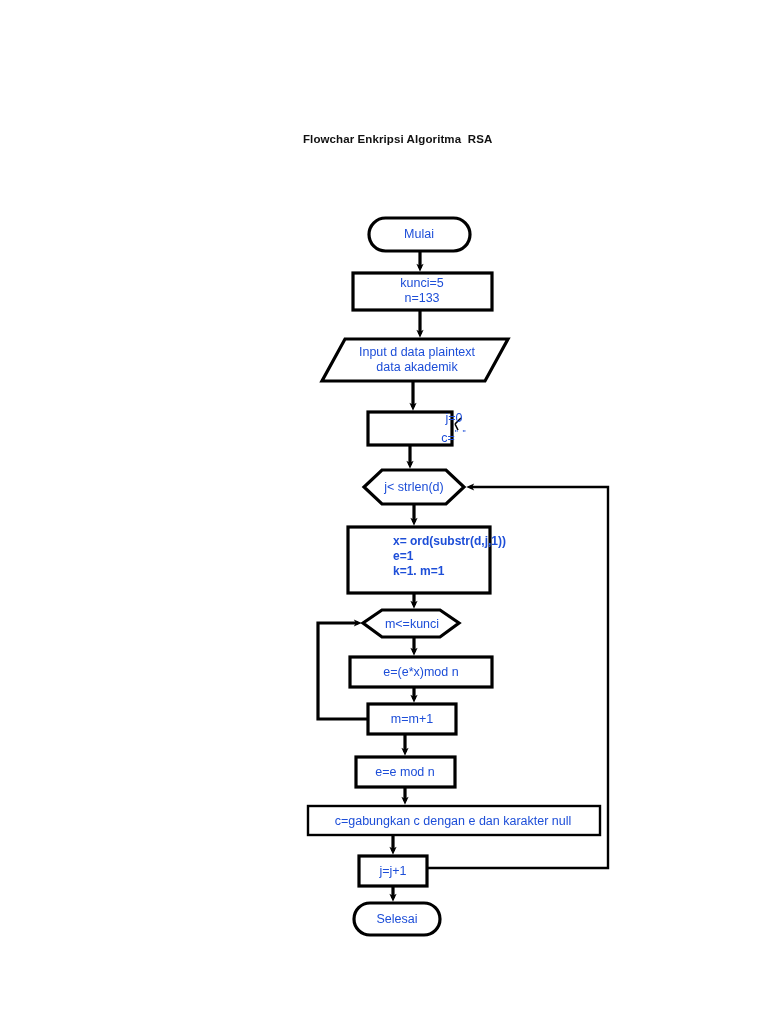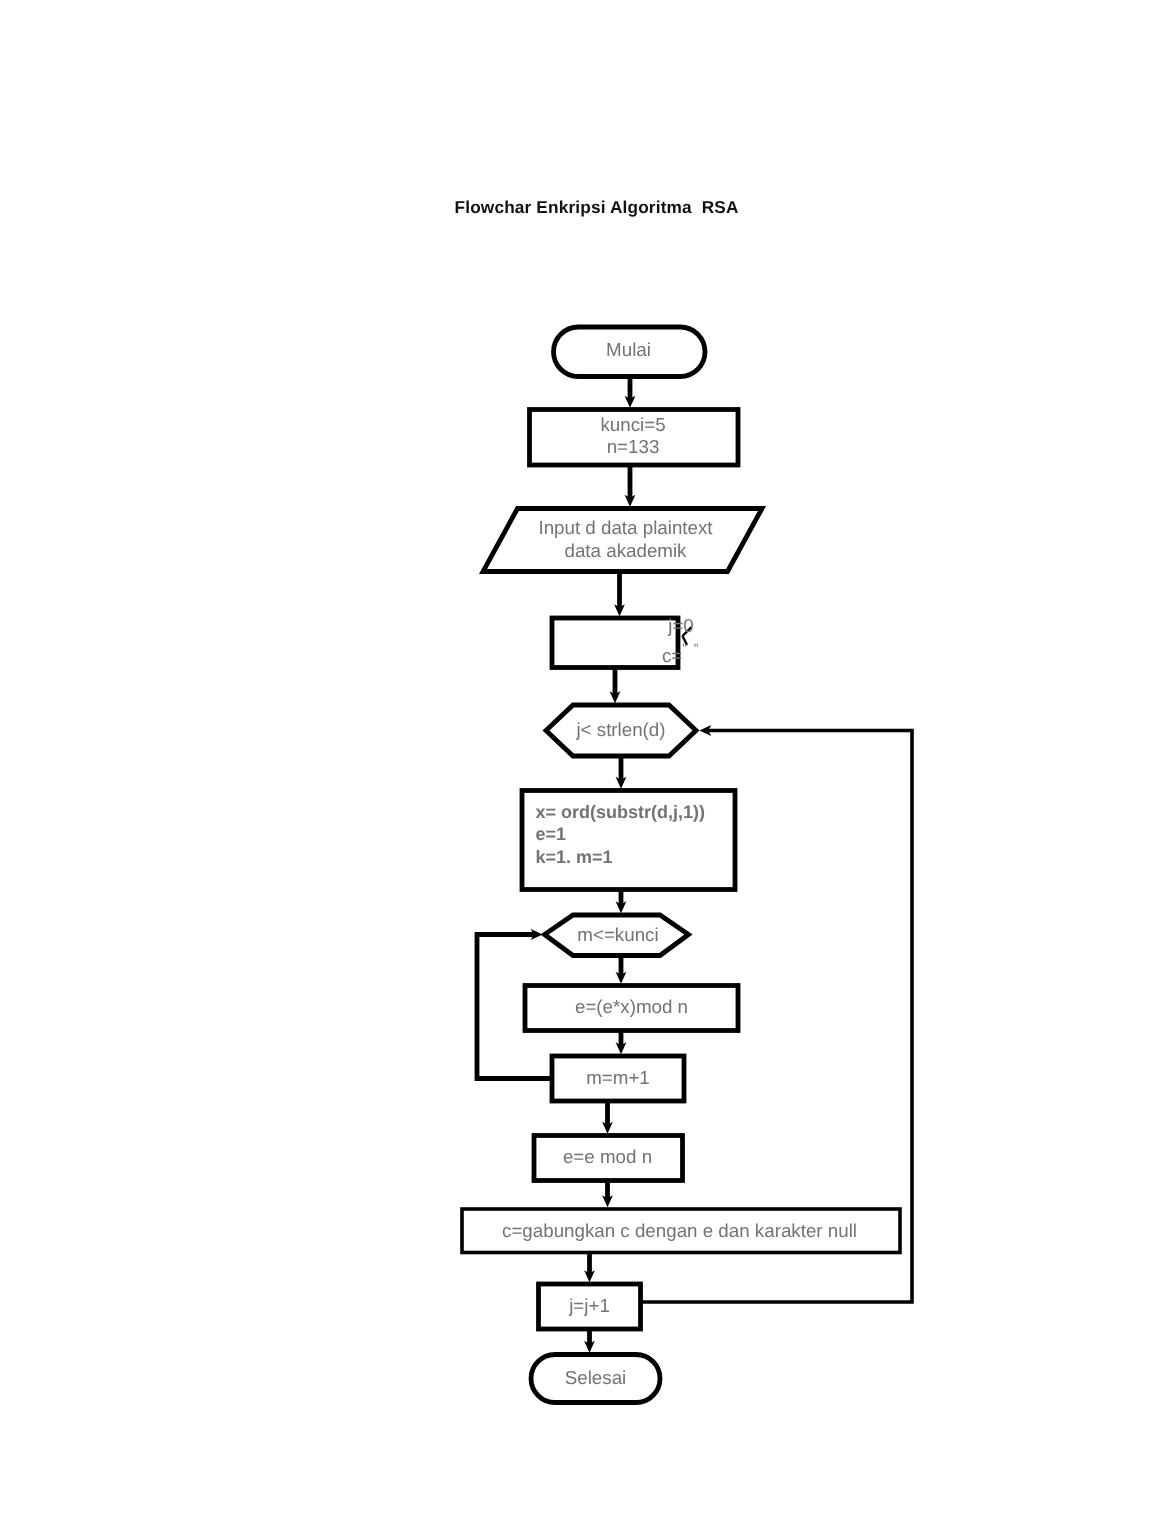--- a/index.html
+++ b/index.html
@@ -36,27 +36,28 @@
   #svg-flow {
     position: absolute;
     left: 0; top: 0;
     width: 768px;
     height: 1024px;
   }
   .node-label {
     position: absolute;
     font-family: "Liberation Sans", sans-serif;
     font-size: 12.5px;
-    color: #737373;
+    color: #1d4ed8;
     line-height: 15px;
     white-space: pre;
     text-align: center;
   }
   .node-label.left {
     text-align: left;
+    margin-left: 36px;
   }
   .node-label.bold {
     font-weight: bold;
     font-size: 12px;
   }
   .lbl-center {
     transform: translate(-50%, -50%);
   }
   .quote-sup {
     font-size: 9px;

